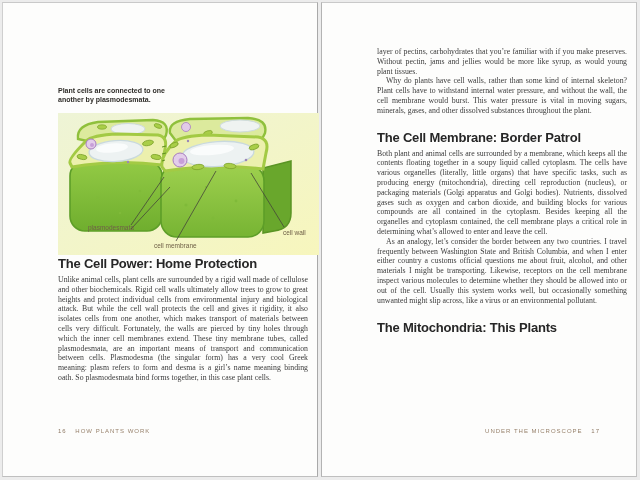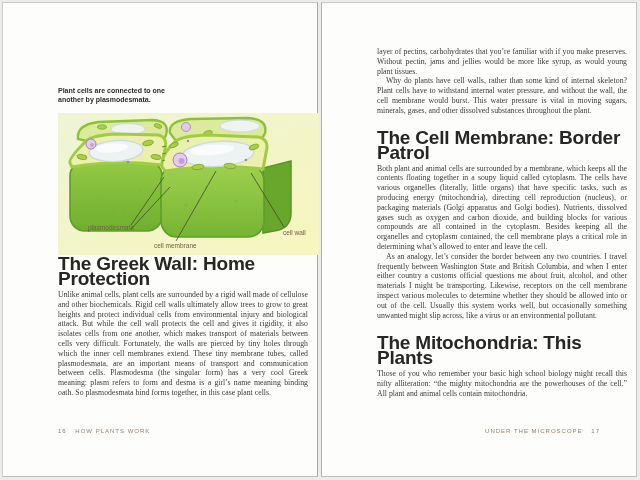--- a/index.html
+++ b/index.html
@@ -24,21 +24,21 @@
     font-size:7.8px;line-height:9.8px;
     color:#3b3b3b;
     text-align:justify;
     hyphens:auto;-webkit-hyphens:auto;
   }
   .body-text p.indent{text-indent:9px;}
   h1{
     margin:0 0 4px 0;
     font-family:"Liberation Sans", sans-serif;
     font-weight:bold;
-    font-size:19px;line-height:15px;
+    font-size:13px;line-height:15px;
     letter-spacing:-0.2px;
     color:#262626;
   }
   .caption{
     font-family:"Liberation Sans", sans-serif;
     font-weight:bold;
     font-size:7px;line-height:9px;
     color:#2e2c28;
     width:120px;
   }
@@ -162,42 +162,41 @@
 
         <g font-family="Liberation Sans, sans-serif" font-size="6.5" fill="#6f6047">
           <text x="30" y="117">plasmodesmata</text>
           <text x="96" y="135">cell membrane</text>
           <text x="225" y="122">cell wall</text>
         </g>
       </svg>
     </div>
 
     <div class="col body-text" style="top:253px;">
-      <h1>The Greek Wall: Home Protection</h1>
+      <h1>The Cell Power: Home Protection</h1>
       <p>Unlike animal cells, plant cells are surrounded by a rigid wall made of cellulose and other biochemicals. Rigid cell walls ultimately allow trees to grow to great heights and protect individual cells from environmental injury and biological attack. But while the cell wall protects the cell and gives it rigidity, it also isolates cells from one another, which makes transport of materials between cells very difficult. Fortunately, the walls are pierced by tiny holes through which the inner cell membranes extend. These tiny membrane tubes, called plasmodesmata, are an important means of transport and communication between cells. Plasmodesma (the singular form) has a very cool Greek meaning: plasm refers to form and desma is a girl’s name meaning binding oath. So plasmodesmata bind forms together, in this case plant cells.</p>
     </div>
 
     <div class="footer fleft">
       <span class="pgnum">16</span>
       <span>HOW PLANTS WORK</span>
     </div>
   </div>
 
   <div class="page right">
 
     <div class="col body-text" style="top:44px;">
       <p>layer of pectins, carbohydrates that you’re familiar with if you make preserves. Without pectin, jams and jellies would be more like syrup, as would young plant tissues.</p>
       <p class="indent">Why do plants have cell walls, rather than some kind of internal skeleton? Plant cells have to withstand internal water pressure, and without the wall, the cell membrane would burst. This water pressure is vital in moving sugars, minerals, gases, and other dissolved substances throughout the plant.</p>
 
       <h1 style="margin-top:14px;">The Cell Membrane: Border Patrol</h1>
       <p>Both plant and animal cells are surrounded by a membrane, which keeps all the contents floating together in a soupy liquid called cytoplasm. The cells have various organelles (literally, little organs) that have specific tasks, such as producing energy (mitochondria), directing cell reproduction (nucleus), or packaging materials (Golgi apparatus and Golgi bodies). Nutrients, dissolved gases such as oxygen and carbon dioxide, and building blocks for various compounds are all contained in the cytoplasm. Besides keeping all the organelles and cytoplasm contained, the cell membrane plays a critical role in determining what’s allowed to enter and leave the cell.</p>
       <p class="indent">As an analogy, let’s consider the border between any two countries. I travel frequently between Washington State and British Columbia, and when I enter either country a customs official questions me about fruit, alcohol, and other materials I might be transporting. Likewise, receptors on the cell membrane inspect various molecules to determine whether they should be allowed into or out of the cell. Usually this system works well, but occasionally something unwanted might slip across, like a virus or an environmental pollutant.</p>
 
       <h1 style="margin-top:15px;">The Mitochondria: This Plants</h1>
-      <p>Those of you who remember your basic high school biology might recall this nifty alliteration: “the mighty mitochondria are the powerhouses of the cell.” All plant and animal cells contain mitochondria.</p>
     </div>
 
     <div class="footer fright">
       <span>UNDER THE MICROSCOPE</span>
       <span class="pgnum">17</span>
     </div>
   </div>
 
 </div>
 

